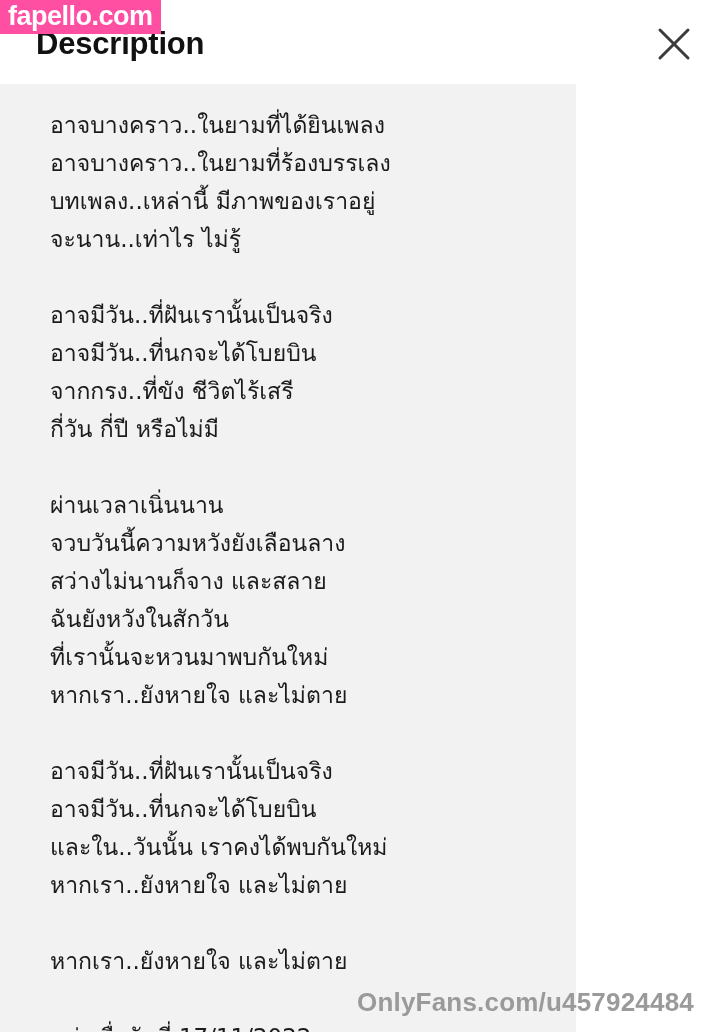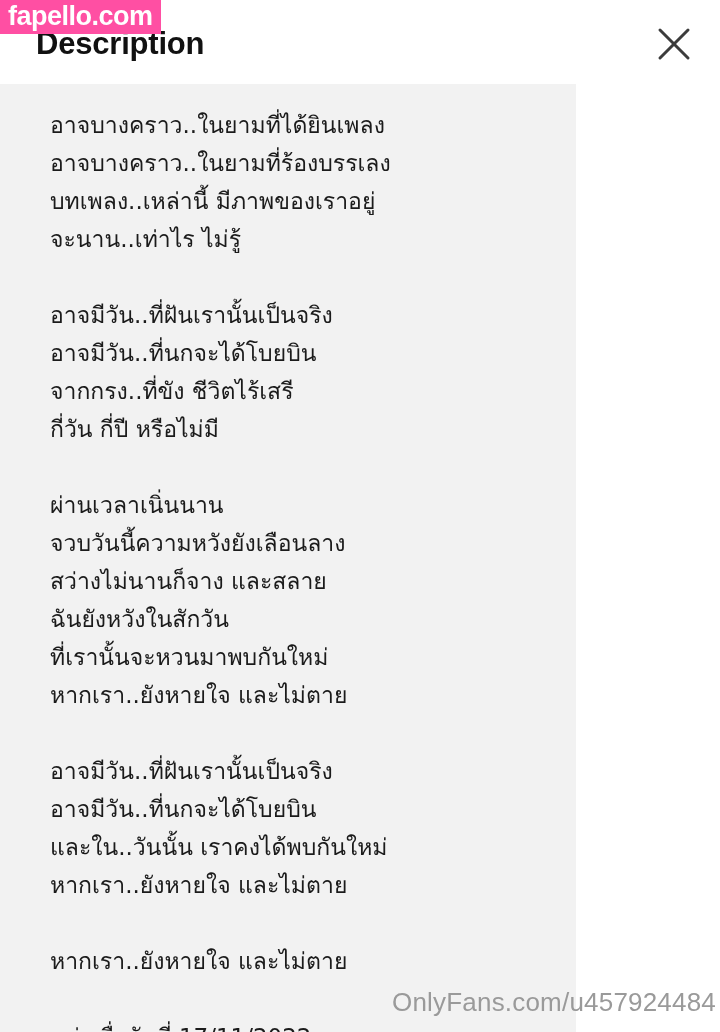--- a/index.html
+++ b/index.html
@@ -84,28 +84,29 @@
     font-size: 23px;
     line-height: 38px;
     color: #1b1b1b;
     white-space: pre-wrap;
     word-break: break-word;
   }
 
   
   .watermark-of {
     position: absolute;
-    right: 4px;
+    right: 26px;
     bottom: 14px;
     font-family: "Liberation Sans", sans-serif;
     font-size: 26px;
     color: #9a9a9a;
     z-index: 25;
     letter-spacing: 0.2px;
     white-space: nowrap;
+    font-weight: bold;
   }
 </style>
 </head>
 <body>
 
 <div class="watermark-brand">fapello.com</div>
 
 <div class="header">
   <div class="header-title">Description</div>
   <div class="close-button">

